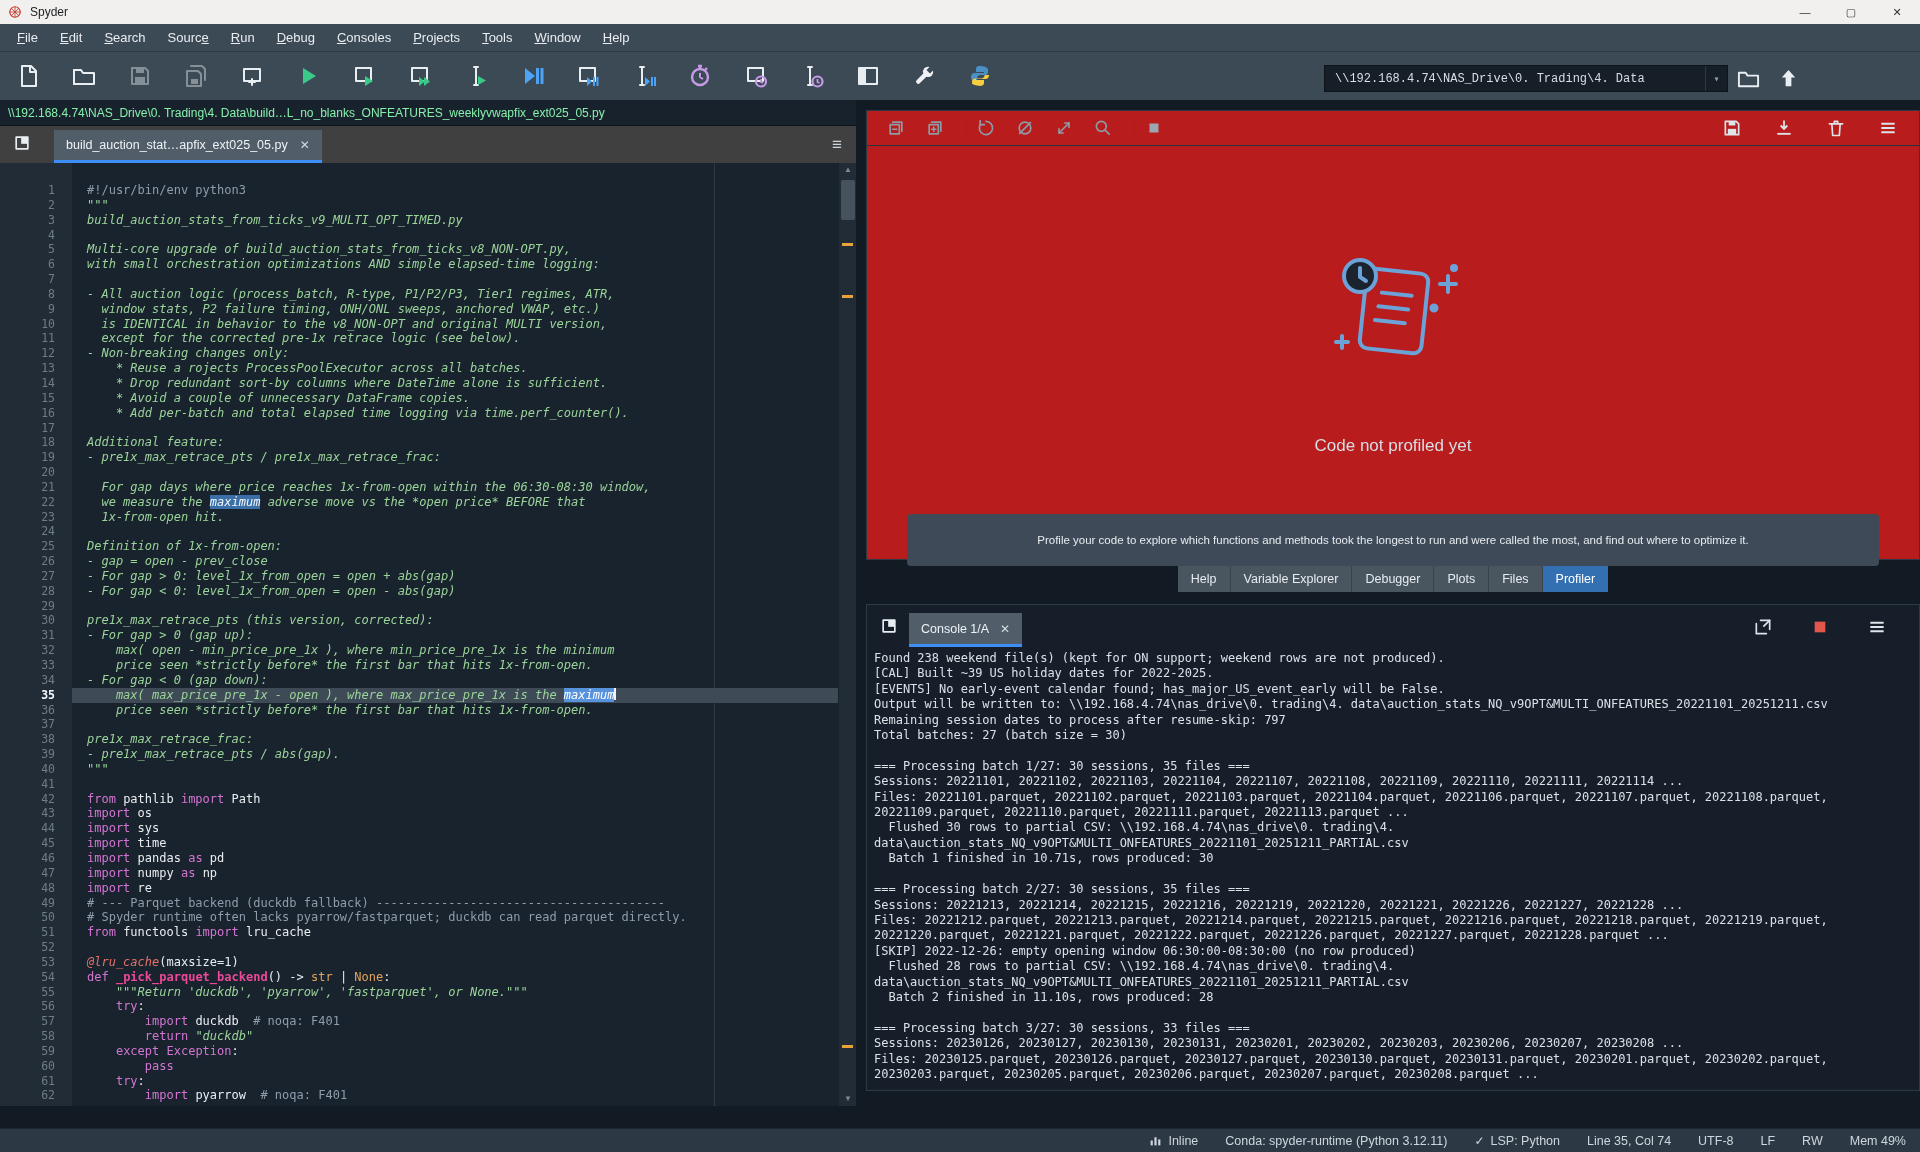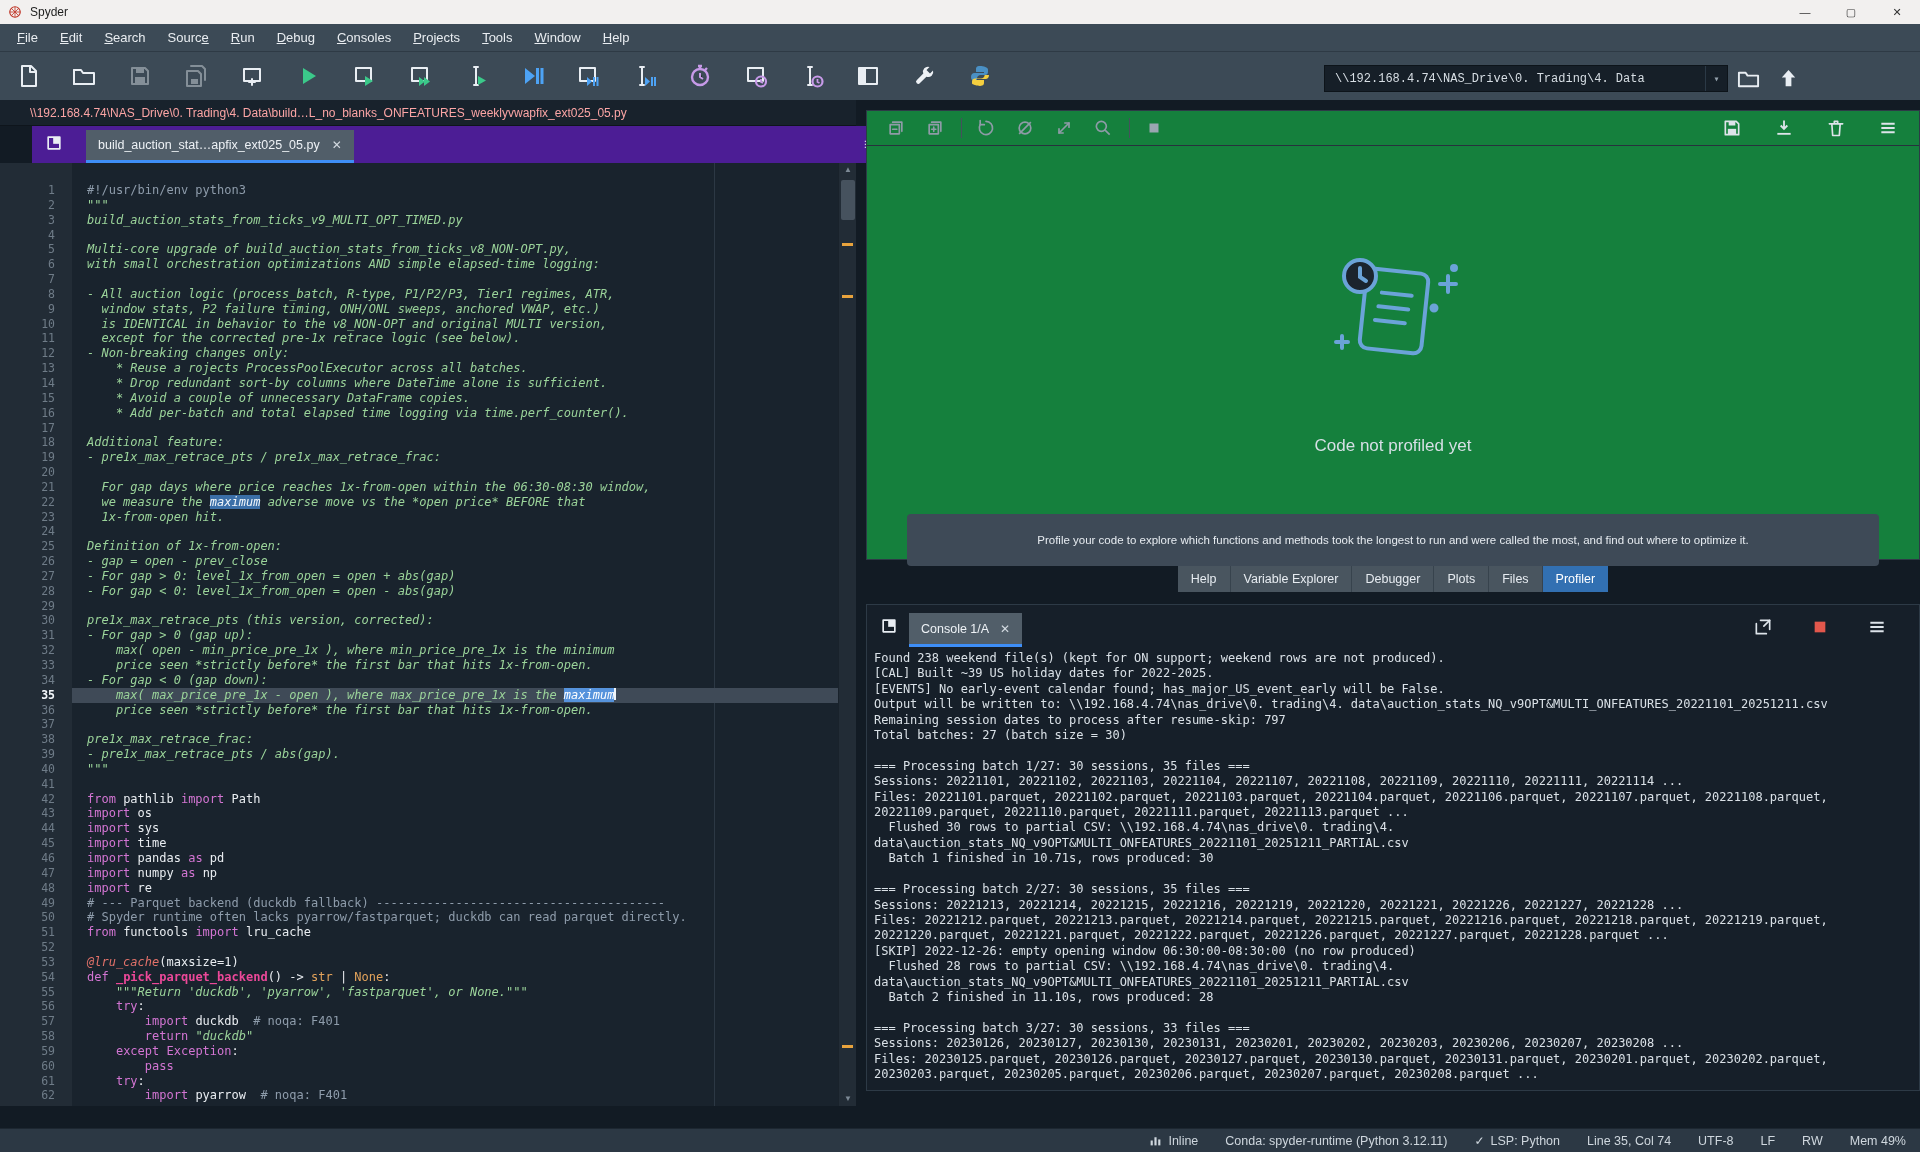--- a/index.html
+++ b/index.html
@@ -32,23 +32,23 @@
   .workdir { width:404px; height:27px; background:#161f28; border:1px solid #0d141a; color:#d7dee4;
     font-size:12px; display:flex; align-items:center; padding-left:10px; }
   .workdir .dd { margin-left:auto; width:22px; height:100%; border-left:1px solid #2b3946;
     display:flex; align-items:center; justify-content:center; color:#93a0ab; font-size:10px; }
   .tb-right-btn { width:40px; height:35px; display:flex; align-items:center; justify-content:center; }
   .tb-right-btn svg { width:23px; height:23px; }
 
   
   .editor-pane { position:absolute; left:0; top:100px; width:856px; height:1024px; }
   .breadcrumb { position:absolute; left:0; top:0; width:100%; height:26px; background:#18222c;
-    color:#fca5a5; font-size:12px; display:flex; align-items:center; padding-left:30px;
+    color:#86efac; font-size:12px; display:flex; align-items:center; padding-left:8px;
     border-bottom:1px solid #0e151c; }
-  .tabbar { position:absolute; left:0; top:26px; width:100%; height:37px; background:#4c1d95; display:flex; align-items:flex-end;margin-left:32px; }
+  .tabbar { position:absolute; left:0; top:26px; width:100%; height:37px; background:#404040; display:flex; align-items:flex-end; }
   .tab-browse { position:absolute; left:12px; top:7px; }
   .ed-tab { position:absolute; left:54px; top:4px; height:33px; background:#515e69; color:#eef2f6;
     font-size:12.5px; display:flex; align-items:center; padding:0 12px; border-bottom:3px solid #3e8ef7; }
   .ed-tab .close { margin-left:12px; color:#d4dbe2; font-size:12px; }
   .tab-menu { position:absolute; right:14px; top:10px; color:#cdd5dc; font-size:17px; line-height:17px; }
 
   .editor { position:absolute; left:0; top:63px; width:856px; height:943px; background:#19232d; overflow:hidden; }
   .gutter { position:absolute; left:0; top:0; width:72px; height:100%; background:#222c36; padding-top:20px; }
   .gutter-num { height:14.85px; line-height:14.85px; font-family:"DejaVu Sans Mono", monospace;
     font-size:11.5px; color:#6f7c88; text-align:right; padding-right:17px; }
@@ -69,21 +69,21 @@
   .tk-hl2 { color:#ffffff; background:#5693dc; font-style:italic; }
   .caret { display:inline-block; width:2px; height:12px; background:#f0f4f8; vertical-align:-1px; }
 
   .vscroll { position:absolute; right:0; top:0; width:18px; height:100%; background:#222c36; border-left:1px solid #19222b; }
   .vs-arrow { position:absolute; left:0; width:18px; height:14px; color:#7c8995; font-size:8px; text-align:center; line-height:14px; }
   .vs-handle { position:absolute; left:2px; top:17px; width:14px; height:40px; background:#46525e; border-radius:2px; }
   .flag { position:absolute; left:3px; width:11px; height:3px; background:#e8a33d; }
 
   
   .profiler-pane { position:absolute; left:866px; top:110px; width:1054px; height:450px;
-    background:#15803d; border:1px solid #2d3a46; }
+    background:#b91c1c; border:1px solid #2d3a46; }
   .ptoolbar { position:absolute; left:0; top:0; width:100%; height:35px; border-bottom:1px solid #27323d;
     display:flex; align-items:center; padding-left:14px; }
   .pt-btn { width:30px; height:28px; margin-right:9px; display:flex; align-items:center; justify-content:center; }
   .pt-sep { width:1px; height:20px; background:#45515c; margin:0 9px 0 2px; }
   .pt-right { position:absolute; right:16px; top:3px; display:flex; }
   .pt-right .pt-btn { margin-right:0; margin-left:22px; }
   .p-empty { position:absolute; left:0; top:35px; width:100%; height:414px; }
   .p-illus { position:absolute; left:50%; top:100px; transform:translateX(-50%); }
   .p-title { position:absolute; left:0; top:290px; width:100%; text-align:center; color:#d7dfe6; font-size:17px; }
   .p-hint { position:absolute; left:40px; right:40px; top:368px; height:52px; background:#3e4a57;

